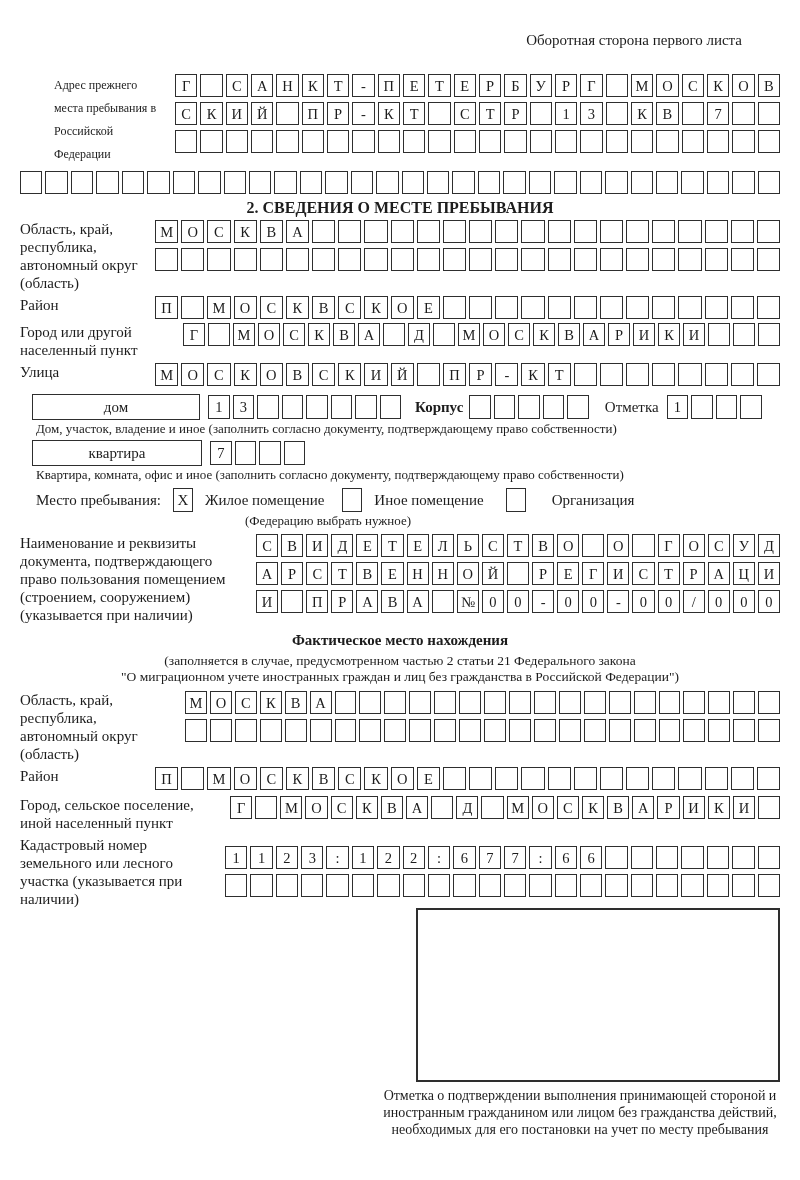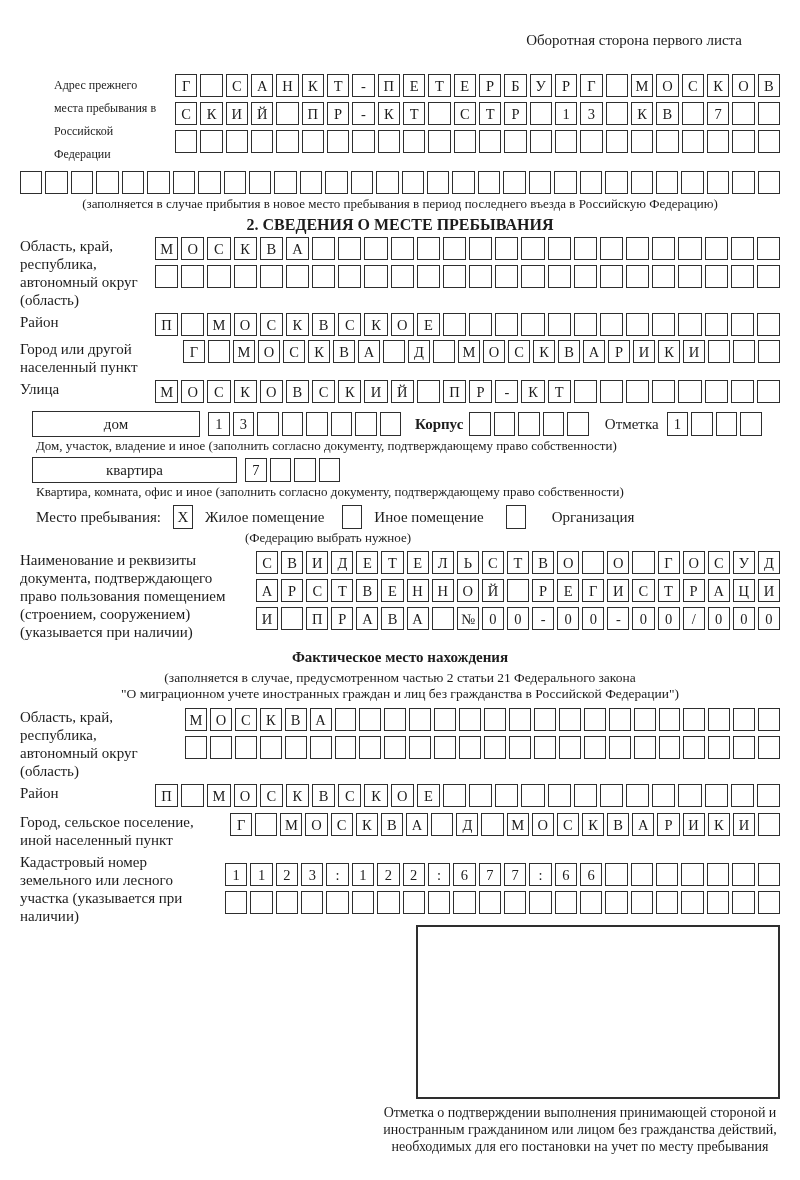--- a/index.html
+++ b/index.html
@@ -180,21 +180,20 @@
       <div class="cell"></div>
       <div class="cell"></div>
       <div class="cell"></div>
       <div class="cell"></div>
       <div class="cell"></div>
       <div class="cell"></div>
       <div class="cell"></div>
       <div class="cell"></div>
       <div class="cell"></div>
     </div>
-  <div class="caption center" style="margin-top:3px;">(заполняется в случае прибытия в новое место пребывания в период последнего въезда в Российскую Федерацию)</div>
 
   <div class="sec-title" style="margin-top:5px;">2. СВЕДЕНИЯ О МЕСТЕ ПРЕБЫВАНИЯ</div>
 
   <div class="frow" style="margin-top:4px;">
     <div class="flabel" style="width:135px; padding-right:15px;">Область, край, республика, автономный округ (область)</div>
     <div class="fcells">
       <div class="char-row">
           <div class="cell">М</div>
           <div class="cell">О</div>
           <div class="cell">С</div>
@@ -369,21 +368,21 @@
     <div class="inline-cells">
         <div class="cell">1</div>
         <div class="cell"></div>
         <div class="cell"></div>
         <div class="cell"></div>
       </div>
   </div>
   <div class="caption" style="margin-top:2px; padding-left:16px;">Дом, участок, владение и иное (заполнить согласно документу, подтверждающему право собственности)</div>
 
   <div class="apt-row" style="margin-top:4px;">
-    <div class="named-box" style="width:205px;">квартира</div>
+    <div class="named-box" style="width:170px;">квартира</div>
     <div class="inline-cells" style="margin-left:8px;">
         <div class="cell">7</div>
         <div class="cell"></div>
         <div class="cell"></div>
         <div class="cell"></div>
       </div>
   </div>
   <div class="caption" style="margin-top:2px; padding-left:16px;">Квартира, комната, офис и иное (заполнить согласно документу, подтверждающему право собственности)</div>
 
   <div class="stay-row" style="margin-top:6px; padding-left:16px;">

